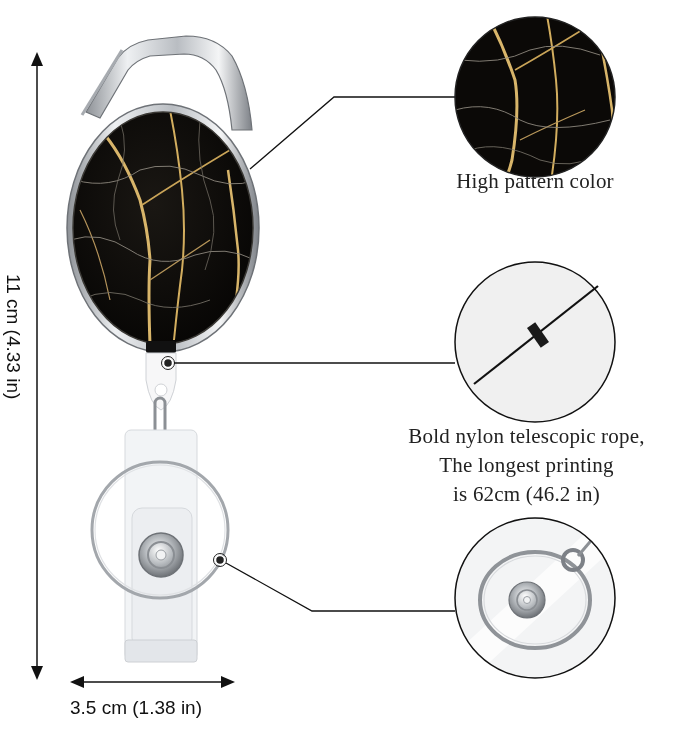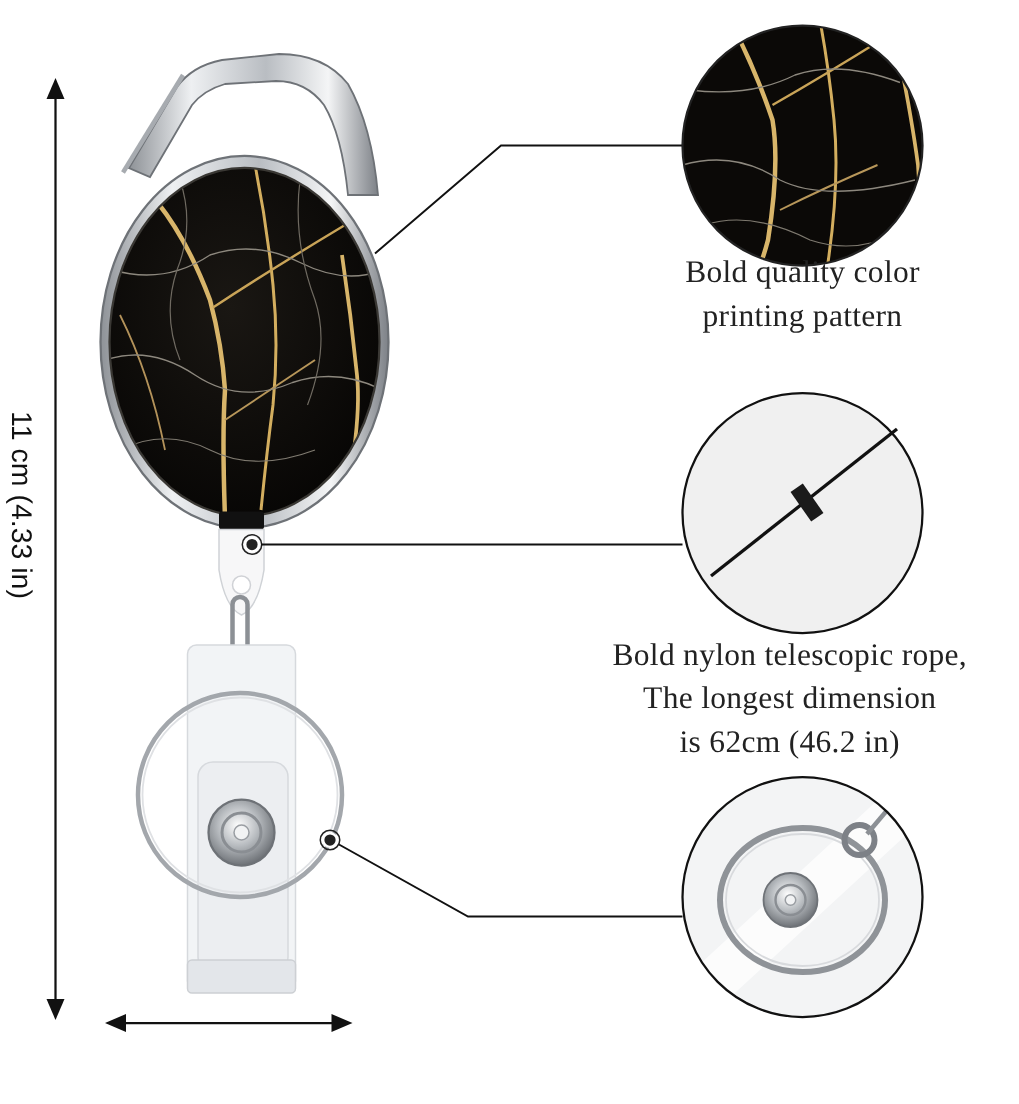--- a/index.html
+++ b/index.html
@@ -162,26 +162,26 @@
         <circle cx="527" cy="600" r="10" fill="none" stroke="#8a8e93" stroke-width="1.6"></circle>
         <circle cx="527" cy="600" r="3.5" fill="#f2f3f4" stroke="#9a9ea3"></circle>
         <circle cx="573" cy="560" r="10" fill="none" stroke="#7d8187" stroke-width="4"></circle>
         <line x1="578" y1="556" x2="600" y2="530" stroke="#8c9095" stroke-width="3"></line>
       </g>
       <circle cx="535" cy="598" r="80" fill="none" stroke="#111" stroke-width="1.5"></circle>
     </g>
   </svg>
 
   <div class="dim-label dim-vertical">11 cm (4.33 in)</div>
+  <div class="dim-label" style="left:70px; top:697px;">3.5 cm (1.38 in)</div>
 
   <div class="caption" style="left:420px; top:167px; width:230px;">
-    <span>Bold quality color</span>
-    <span>printing pattern</span>
+    <span>High pattern color</span>
   </div>
 
   <div class="caption" style="left:383px; top:422px; width:287px;">
     <span>Bold nylon telescopic rope,</span>
-    <span>The longest dimension</span>
+    <span>The longest printing</span>
     <span>is 62cm (46.2 in)</span>
   </div>
 
 
 </div>
 
 </body></html>

